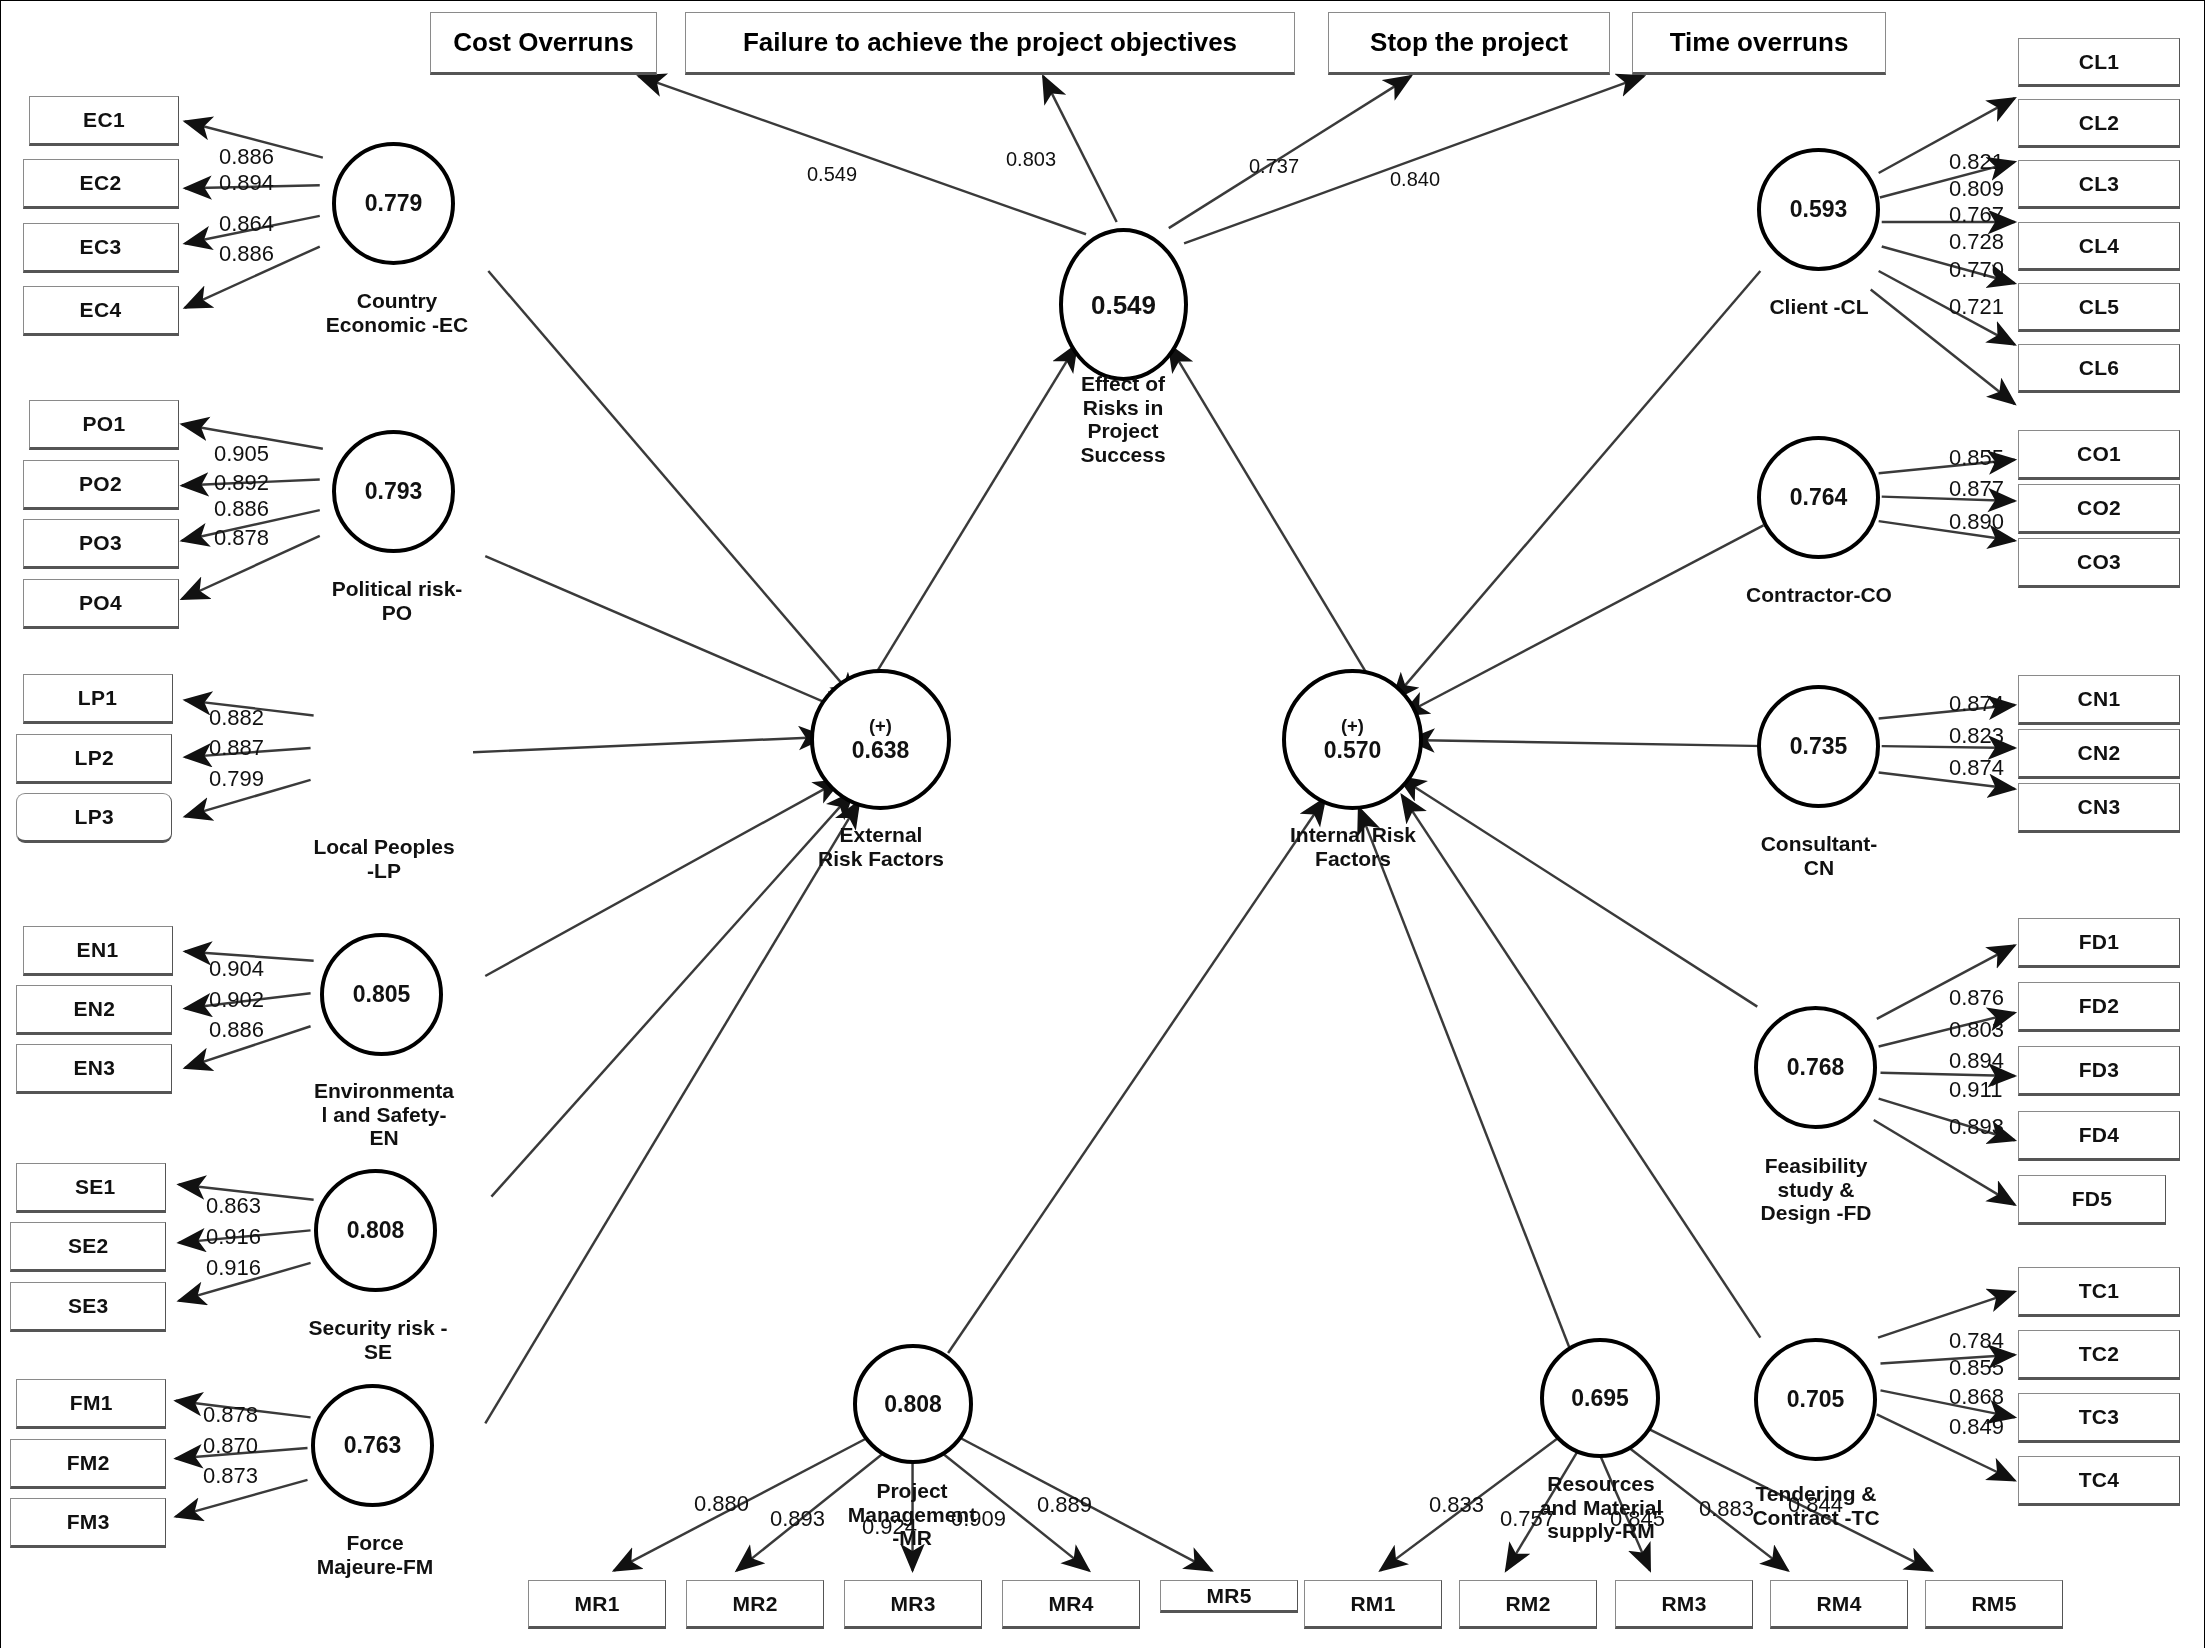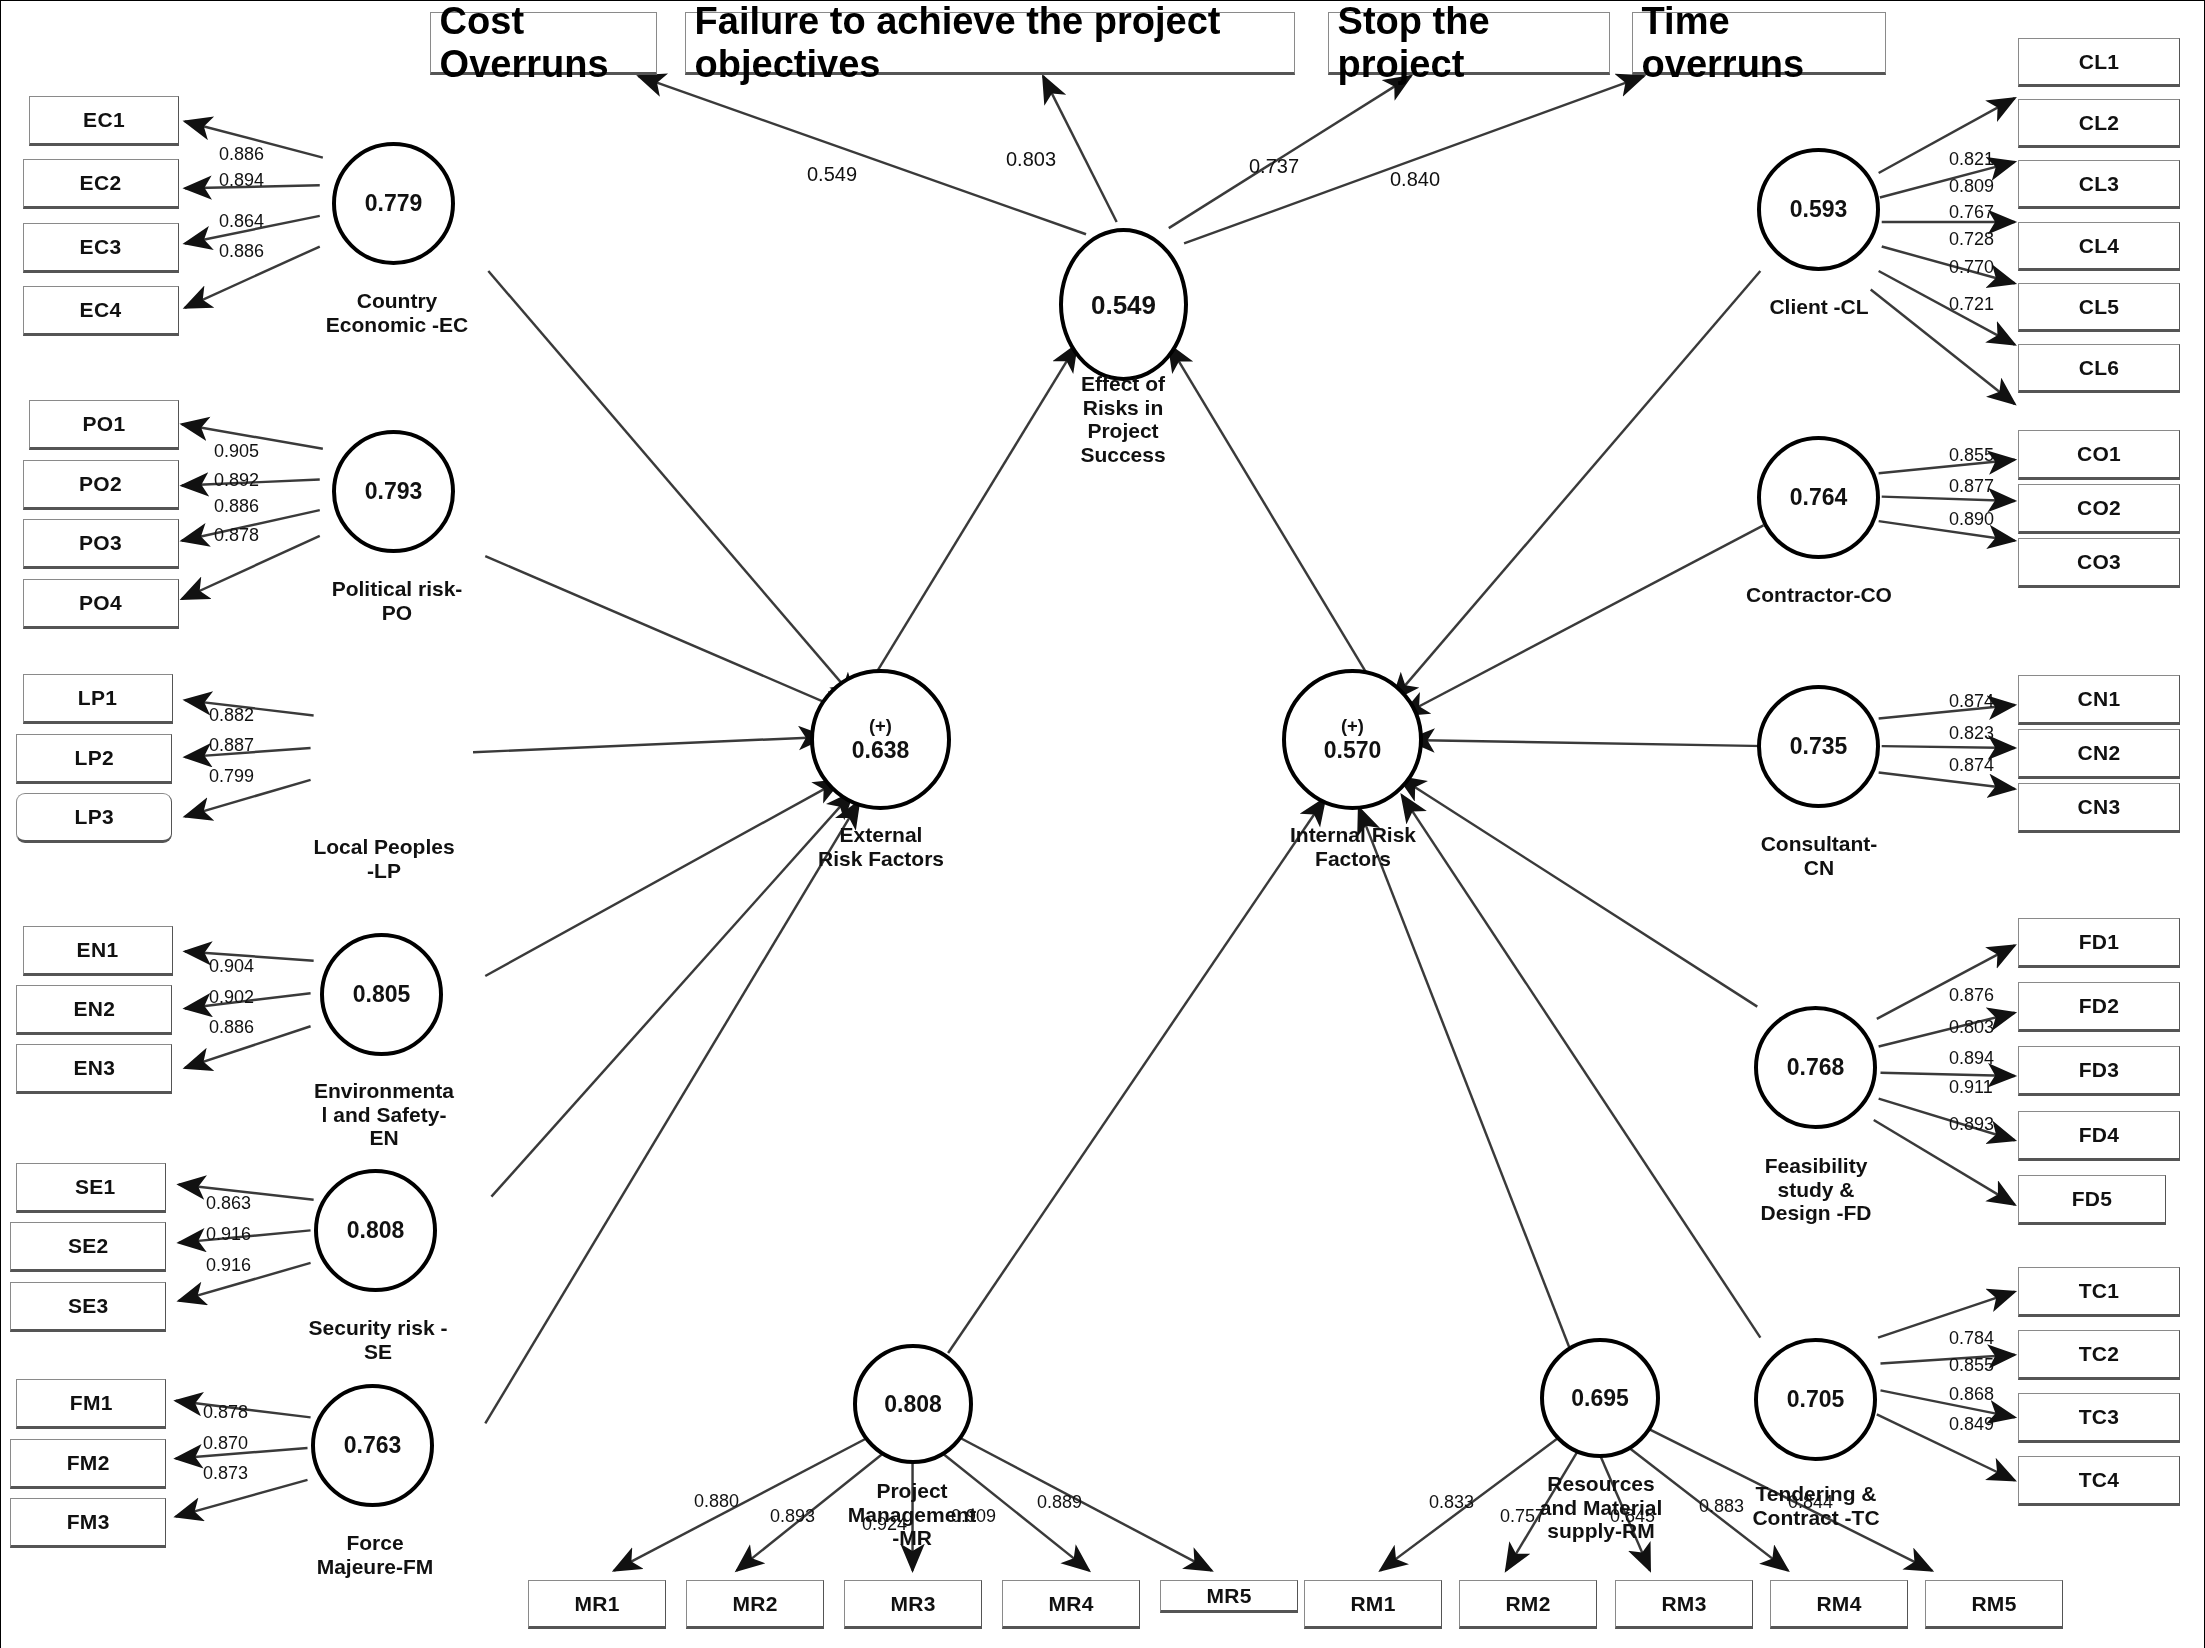--- a/index.html
+++ b/index.html
@@ -28,21 +28,21 @@
     letter-spacing:0.3px;
   }
   
   .outcome{
     position:absolute;
     box-sizing:border-box;
     background:#fff;
     border:1.8px solid #8a8a8a;
     border-bottom:3.7px solid #555;
     display:flex;align-items:center;justify-content:center;
-    font-size:38px;font-weight:bold;color:#000;
+    font-size:26px;font-weight:bold;color:#000;
     padding:0 8.6px;
   }
   
   .node{
     position:absolute;
     box-sizing:border-box;
     border:4.3px solid #000;
     border-radius:50%;
     background:#fff;
     display:flex;flex-direction:column;
@@ -56,21 +56,21 @@
   .cap{
     position:absolute;
     text-align:center;
     font-size:21px;font-weight:bold;color:#111;
     line-height:1.12;
     white-space:pre-line;
   }
   
   .coef{
     position:absolute;
-    font-size:18px;color:#111;
+    font-size:22px;color:#111;
     white-space:nowrap;
     font-weight:normal;
   }
   .coef.big{font-size:20px;}
 </style>
 </head>
 <body>
 
 <div id="stage">
 

